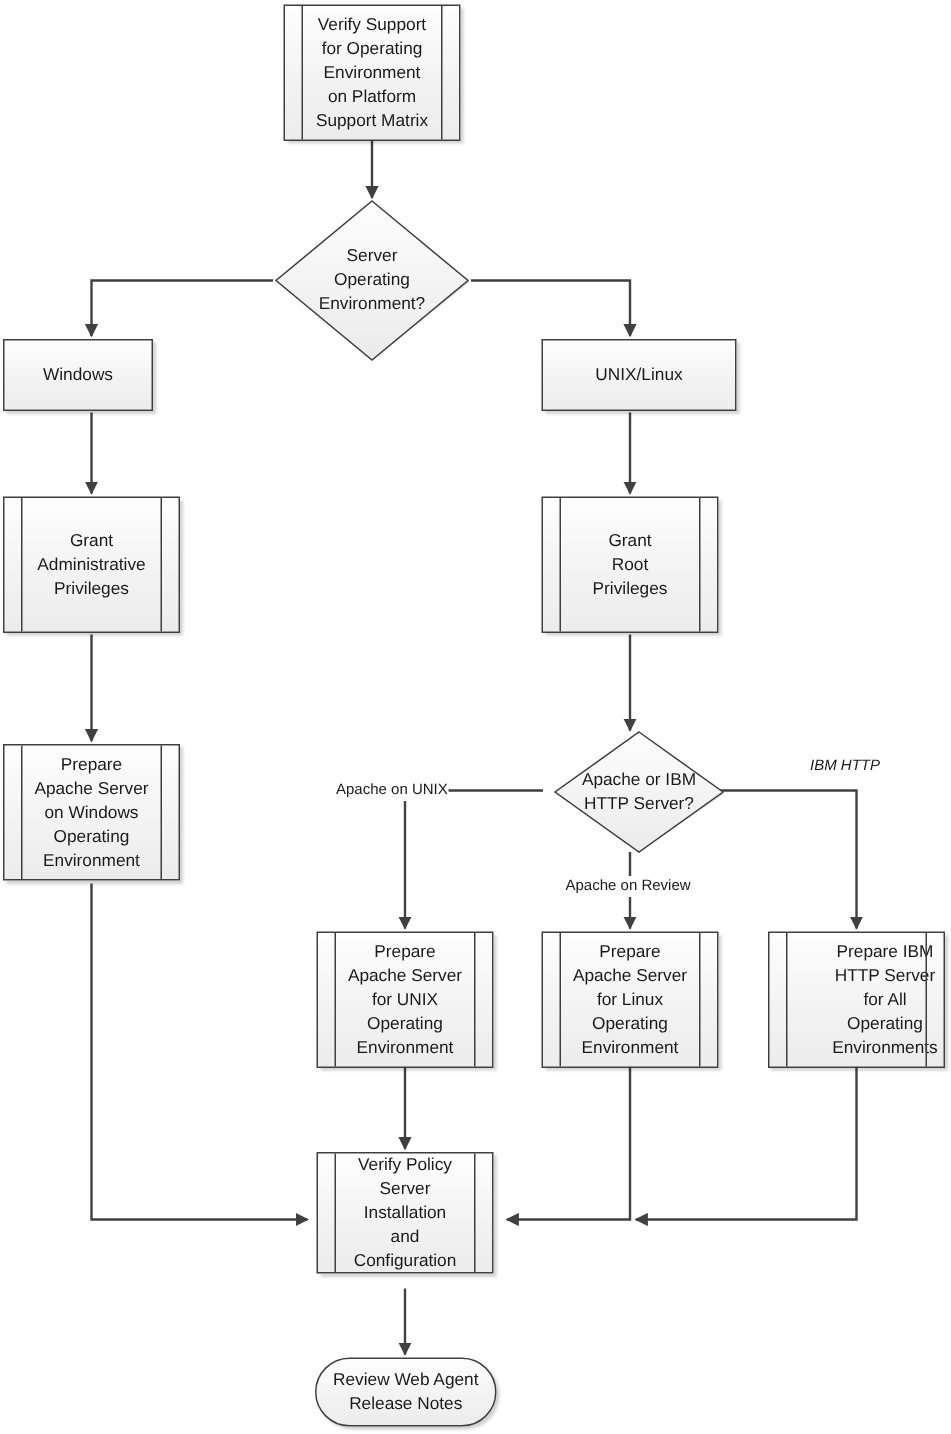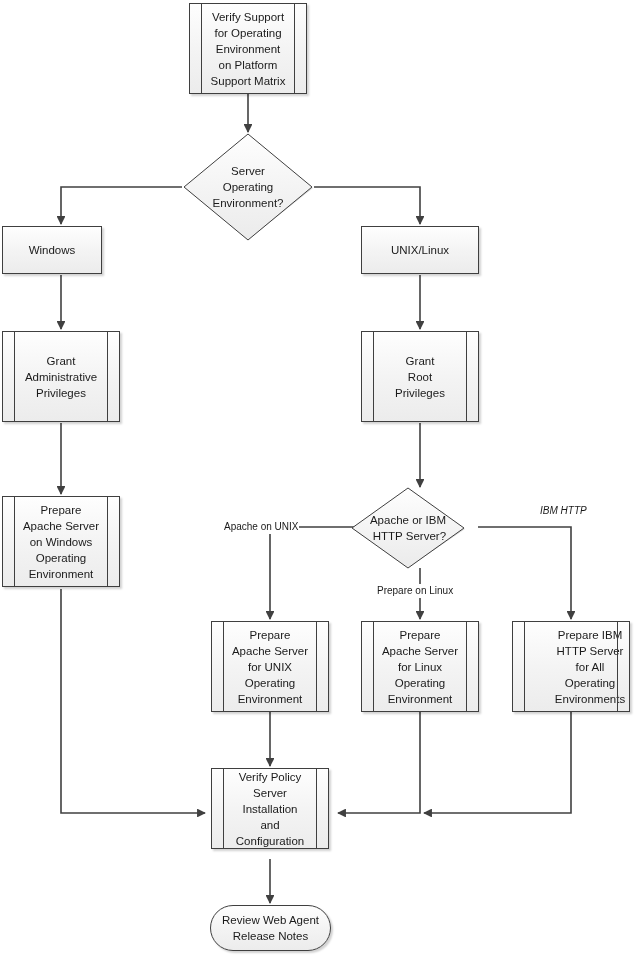--- a/index.html
+++ b/index.html
@@ -162,21 +162,21 @@
     </svg>
     <span class="label">Server
 Operating
 Environment?</span>
   </div>
 
   <div class="node box" style="left:2px; top:226px; width:100px; height:48px;">
     <span class="label">Windows</span>
   </div>
 
-  <div class="node box" style="left:361px; top:226px; width:118px; height:48px;">
+  <div class="node box" style="left:361px; top:226px; width:130px; height:48px;">
     <span class="label">UNIX/Linux</span>
   </div>
 
   <div class="node box pdp" style="left:2px; top:331px; width:118px; height:91px;">
     <span class="label">Grant
 Administrative
 Privileges</span>
   </div>
 
   <div class="node box pdp" style="left:361px; top:331px; width:118px; height:91px;">
@@ -186,21 +186,21 @@
   </div>
 
   <div class="node box pdp" style="left:2px; top:496px; width:118px; height:91px;">
     <span class="label">Prepare
 Apache Server
 on Windows
 Operating
 Environment</span>
   </div>
 
-  <div class="node diamond" style="left:350px; top:487px; width:116px; height:82px;text-align:right;">
+  <div class="node diamond" style="left:368px; top:487px; width:116px; height:82px;">
     <svg class="dshape" viewBox="0 0 116 82" preserveAspectRatio="none">
       <defs>
         <linearGradient id="gdB" x1="0" y1="0" x2="0" y2="1">
           <stop offset="0%" stop-color="#fefefe"></stop>
           <stop offset="55%" stop-color="#f3f3f3"></stop>
           <stop offset="100%" stop-color="#ebebeb"></stop>
         </linearGradient>
       </defs>
       <polygon points="59,4 115,42 59,80 3,42" fill="rgba(0,0,0,0.16)"></polygon>
       <polygon points="58,1 114,41 58,81 2,41" fill="url(#gdB)" stroke="#3f3f3f" stroke-width="1"></polygon>
@@ -243,15 +243,15 @@
 
   <div class="node terminator" style="left:210px; top:905px; width:121px; height:46px;">
     <span class="label">Review Web Agent
 Release Notes</span>
   </div>
 
   <div class="edge-label" style="left:224px; top:520px;">Apache on UNIX</div>
 
   <div class="edge-label" style="left:540px; top:504px;font-style:italic;">IBM HTTP</div>
 
-  <div class="edge-label" style="left:377px; top:584px;">Prepare on Linux</div>
+  <div class="edge-label" style="left:377px; top:584px;">Apache on Review</div>
 
 </div>
 
 </body></html>

